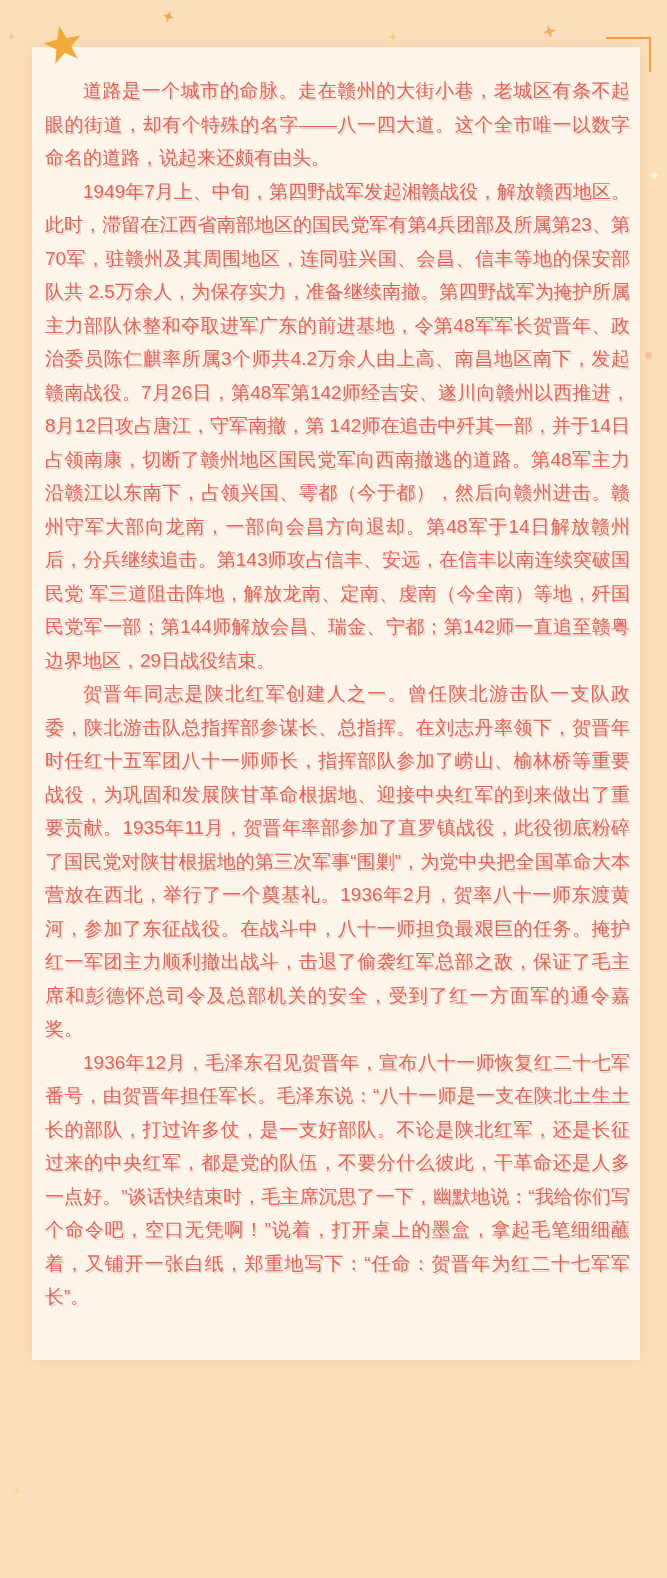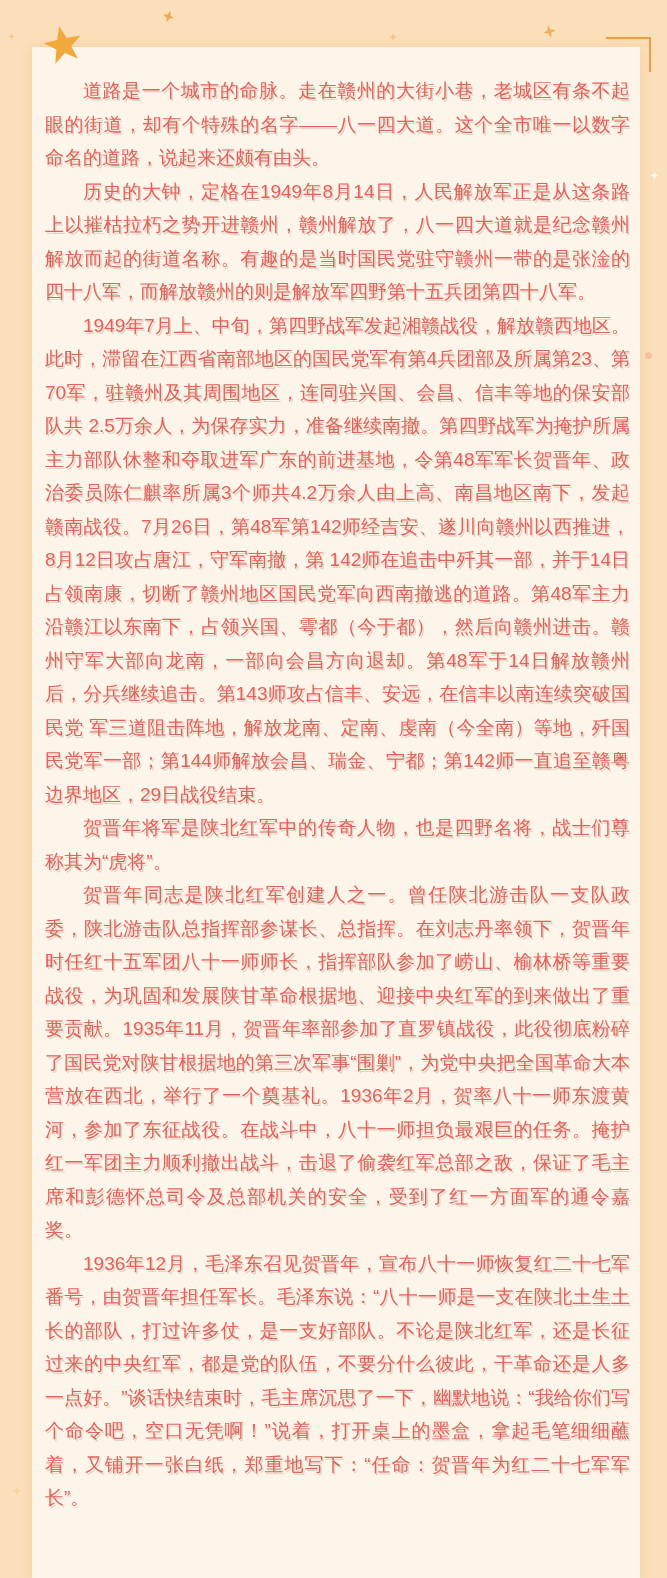--- a/index.html
+++ b/index.html
@@ -7,21 +7,21 @@
     position:relative;
     width:667px;height:1578px;
     background:#fbdfba;
     overflow:hidden;
     font-family:"Liberation Sans", sans-serif;
   }
   
   .card{
     position:absolute;
     left:32px;top:47px;
-    width:608px;height:1531px;
+    width:608px;height:1313px;
     background:#fdf5e9;
     box-shadow:0 0 10px rgba(233,186,130,0.45);
   }
   .article{
     padding:27px 10px 0 13px;
   }
   .article p{
     margin:0;
     font-size:19px;
     line-height:33.5px;
@@ -63,23 +63,21 @@
   <div class="sp" style="left:80px;top:94px;width:9px;height:9px;background:#fceccd;"></div>
   <div class="sp" style="left:650px;top:171px;width:9px;height:9px;background:#fff7e8;"></div>
   <div class="dot" style="left:645px;top:352px;width:7px;height:7px;background:#f5c1a6;"></div>
   <div class="dot" style="left:540px;top:618px;width:8px;height:8px;background:#f3bc82;opacity:.8;"></div>
   <div class="dot" style="left:532px;top:1088px;width:7px;height:7px;background:#f6cfa0;opacity:.7;"></div>
   <div class="sp" style="left:12px;top:1486px;width:10px;height:10px;background:#f7d5a2;"></div>
 
   <div class="card">
     <div class="article">
       <p>道路是一个城市的命脉。走在赣州的大街小巷，老城区有条不起眼的街道，却有个特殊的名字——八一四大道。这个全市唯一以数字命名的道路，说起来还颇有由头。</p>
-      <p>历史的大钟，定格在1949年8月14日，人民解放军正是从这条路上以摧枯拉朽之势开进赣州，赣州解放了，八一四大道就是纪念赣州解放而起的街道名称。有趣的是当时国民党驻守赣州一带的是张淦的四十八军，而解放赣州的则是解放军四野第十五兵团第四十八军。</p>
       <p>1949年7月上、中旬，第四野战军发起湘赣战役，解放赣西地区。此时，滞留在江西省南部地区的国民党军有第4兵团部及所属第23、第70军，驻赣州及其周围地区，连同驻兴国、会昌、信丰等地的保安部队共 2.5万余人，为保存实力，准备继续南撤。第四野战军为掩护所属主力部队休整和夺取进军广东的前进基地，令第48军军长贺晋年、政治委员陈仁麒率所属3个师共4.2万余人由上高、南昌地区南下，发起赣南战役。7月26日，第48军第142师经吉安、遂川向赣州以西推进，8月12日攻占唐江，守军南撤，第 142师在追击中歼其一部，并于14日占领南康，切断了赣州地区国民党军向西南撤逃的道路。第48军主力沿赣江以东南下，占领兴国、雩都（今于都），然后向赣州进击。赣州守军大部向龙南，一部向会昌方向退却。第48军于14日解放赣州后，分兵继续追击。第143师攻占信丰、安远，在信丰以南连续突破国民党 军三道阻击阵地，解放龙南、定南、虔南（今全南）等地，歼国民党军一部；第144师解放会昌、瑞金、宁都；第142师一直追至赣粤边界地区，29日战役结束。</p>
-      <p>贺晋年将军是陕北红军中的传奇人物，也是四野名将，战士们尊称其为“虎将”。</p>
       <p>贺晋年同志是陕北红军创建人之一。曾任陕北游击队一支队政委，陕北游击队总指挥部参谋长、总指挥。在刘志丹率领下，贺晋年时任红十五军团八十一师师长，指挥部队参加了崂山、榆林桥等重要战役，为巩固和发展陕甘革命根据地、迎接中央红军的到来做出了重要贡献。1935年11月，贺晋年率部参加了直罗镇战役，此役彻底粉碎了国民党对陕甘根据地的第三次军事“围剿”，为党中央把全国革命大本营放在西北，举行了一个奠基礼。1936年2月，贺率八十一师东渡黄河，参加了东征战役。在战斗中，八十一师担负最艰巨的任务。掩护红一军团主力顺利撤出战斗，击退了偷袭红军总部之敌，保证了毛主席和彭德怀总司令及总部机关的安全，受到了红一方面军的通令嘉奖。</p>
       <p>1936年12月，毛泽东召见贺晋年，宣布八十一师恢复红二十七军番号，由贺晋年担任军长。毛泽东说：“八十一师是一支在陕北土生土长的部队，打过许多仗，是一支好部队。不论是陕北红军，还是长征过来的中央红军，都是党的队伍，不要分什么彼此，干革命还是人多一点好。”谈话快结束时，毛主席沉思了一下，幽默地说：“我给你们写个命令吧，空口无凭啊！”说着，打开桌上的墨盒，拿起毛笔细细蘸着，又铺开一张白纸，郑重地写下：“任命：贺晋年为红二十七军军长”。</p>
 
     </div>
   </div>
 
   <svg class="big-star" viewBox="0 0 100 100">
     <polygon points="50,4 62,37 97,38 69,60 79,94 50,73 21,94 31,60 3,38 38,37" fill="#f2a93b"></polygon>
   </svg>
 

